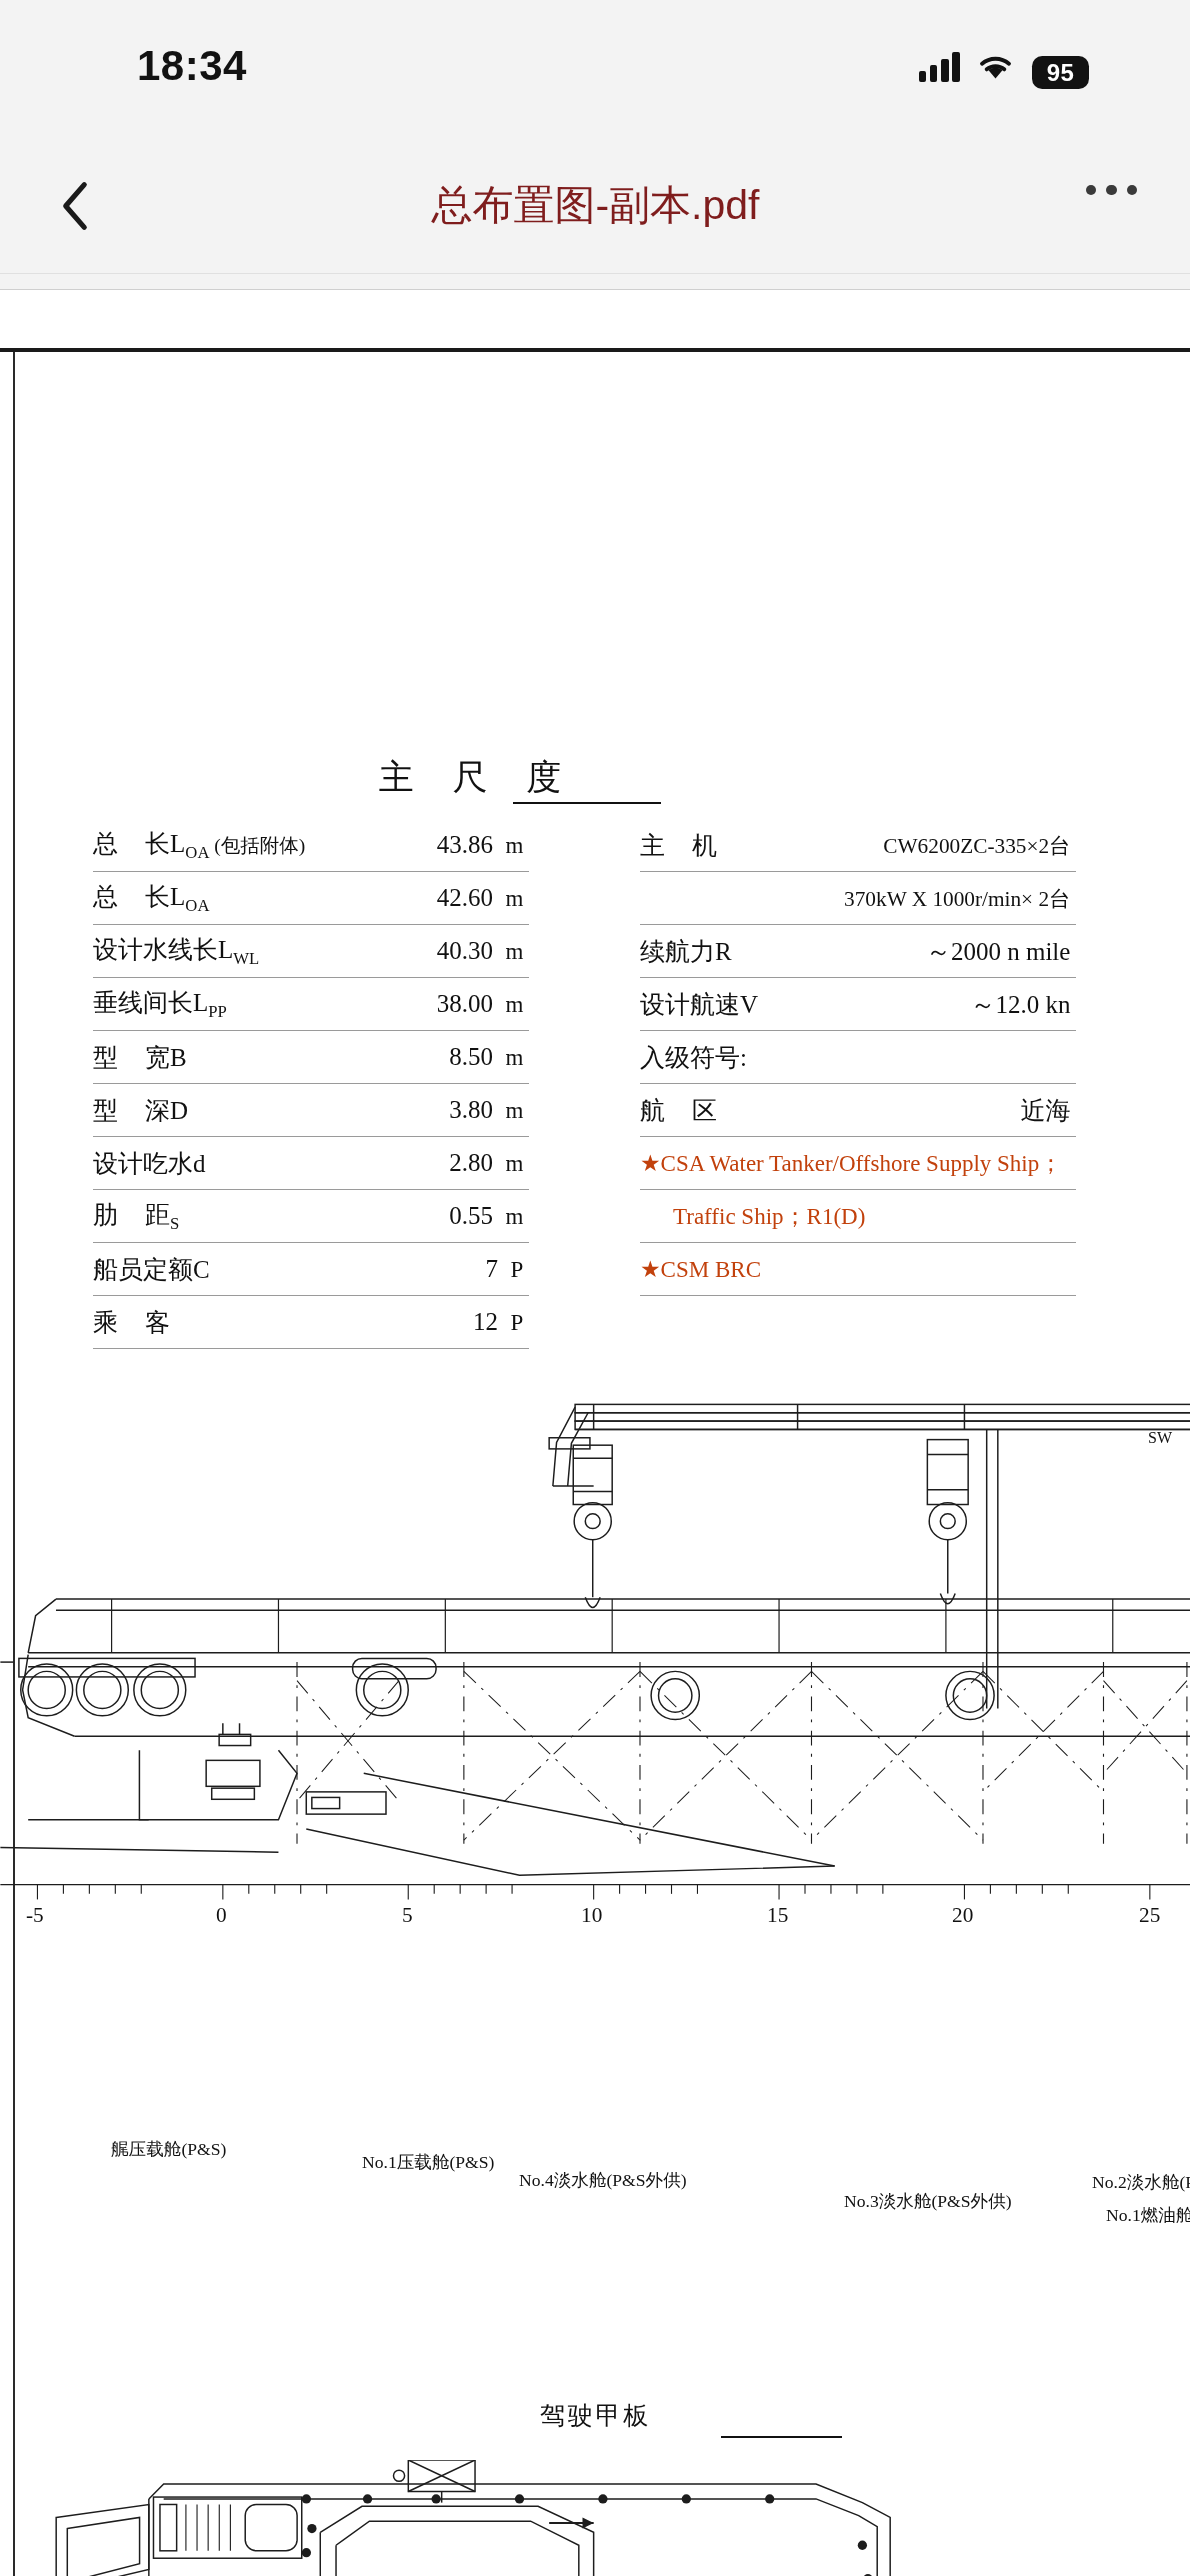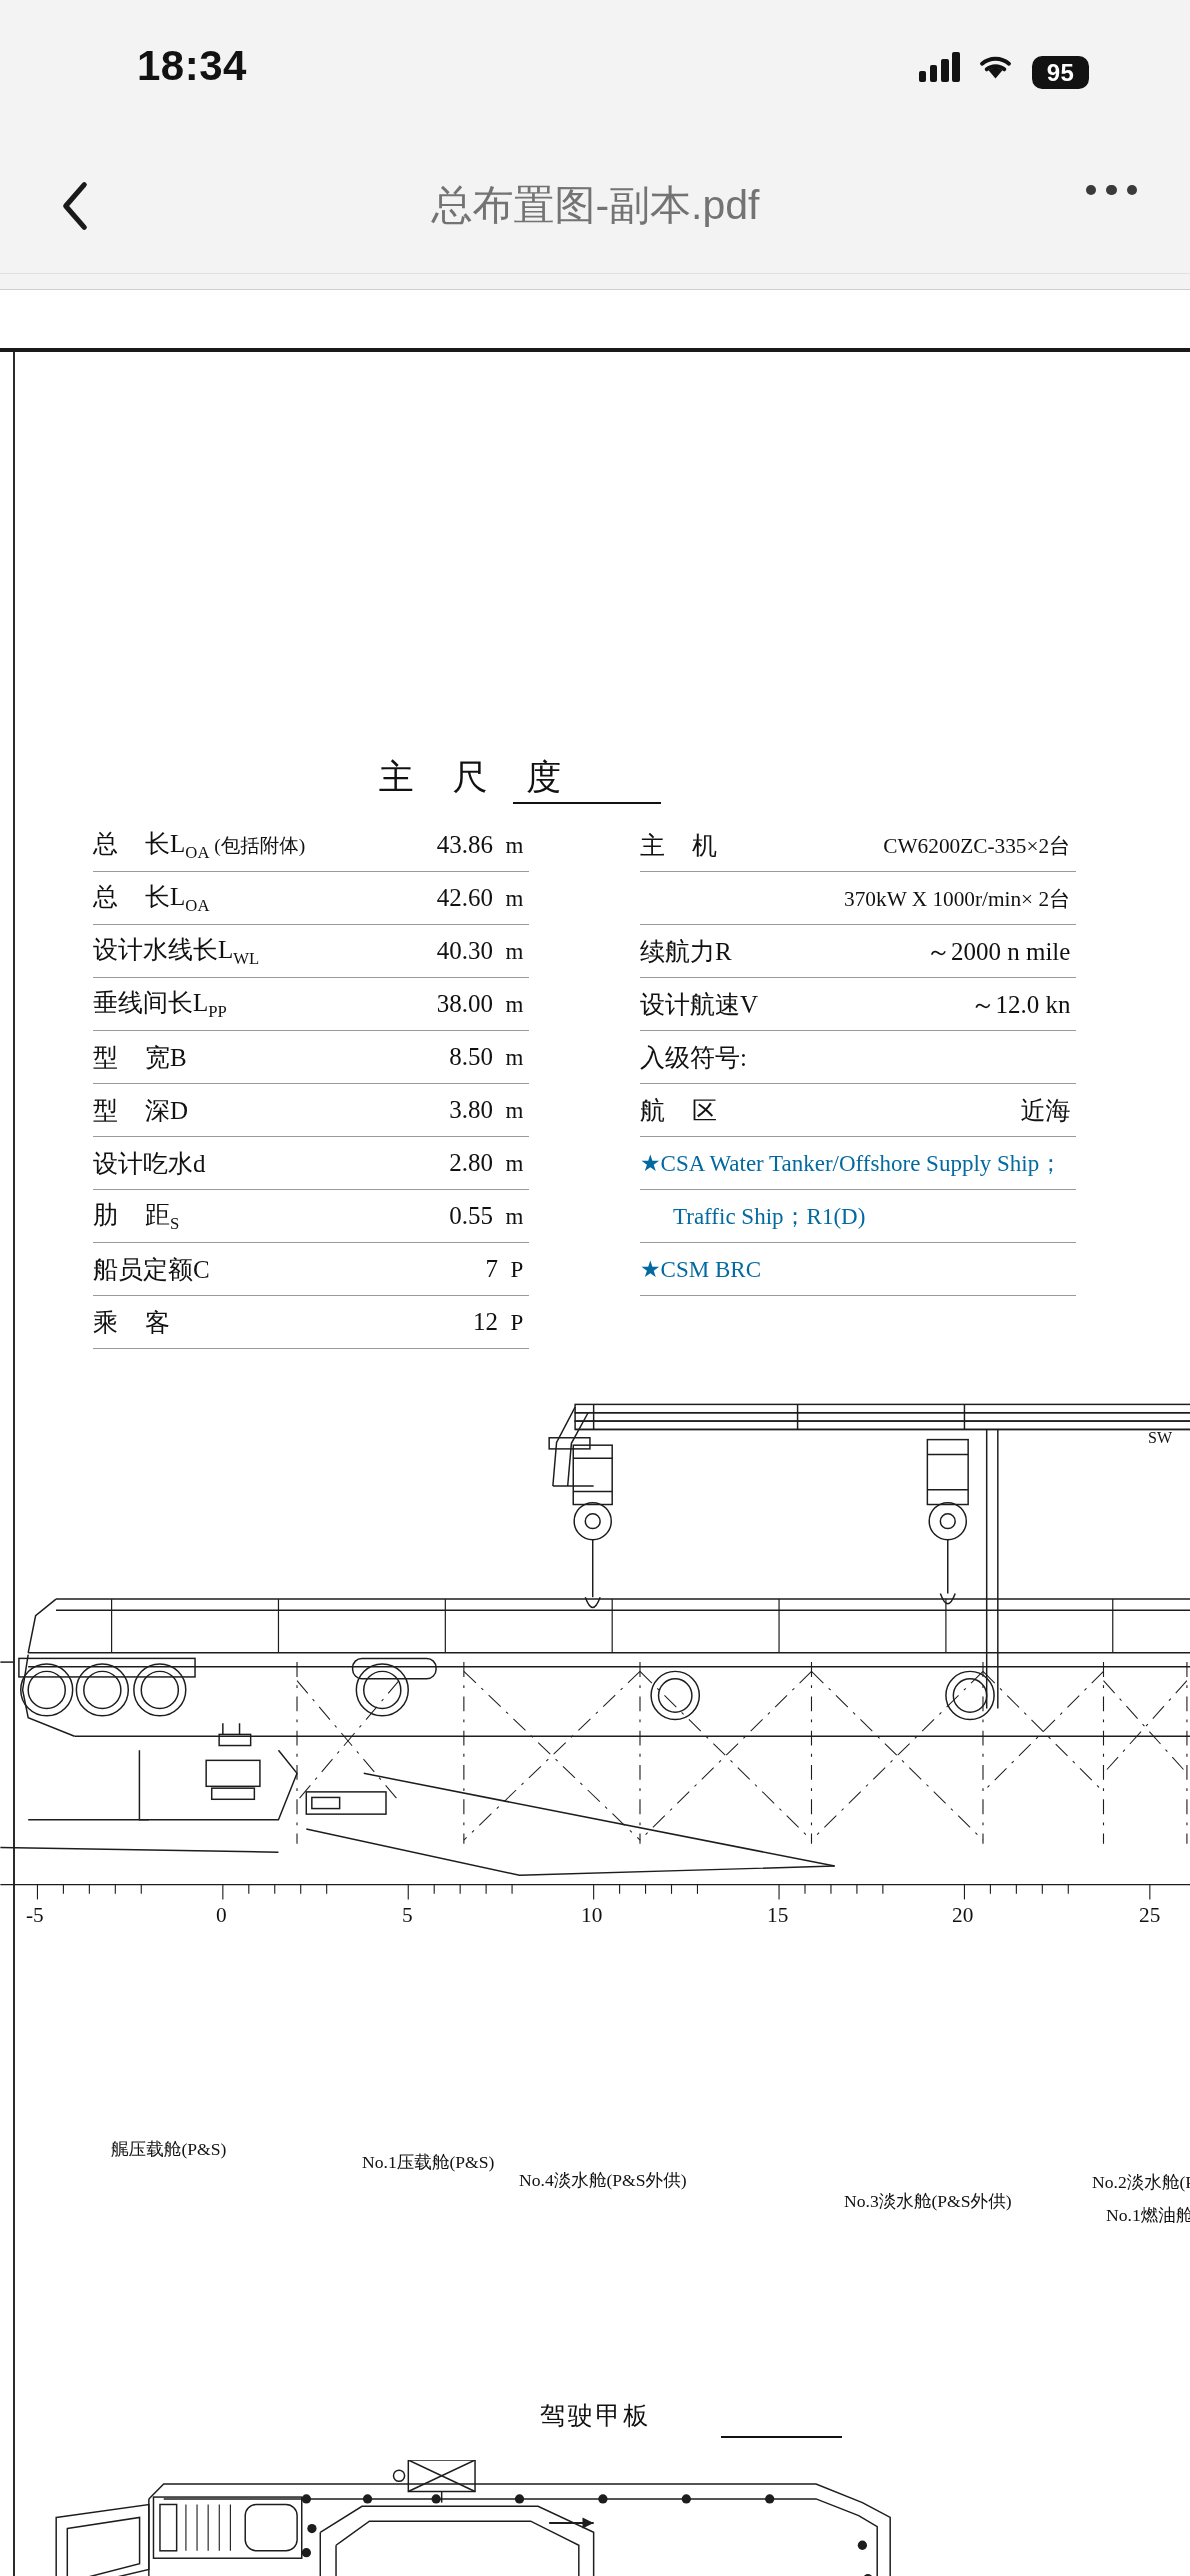--- a/index.html
+++ b/index.html
@@ -56,21 +56,21 @@
   .nav-back {
     position: absolute; left: 45px; top: 39px;
     width: 59px; height: 59px;
     display: flex; align-items: center; justify-content: center;
   }
   .nav-back svg { display: block; }
   .nav-title {
     position: absolute; left: 0; top: 0;
     width: 1191px; height: 137px;
     display: flex; align-items: center; justify-content: center;
-    font-size: 41px; color: #737373; font-weight: 400;
+    font-size: 41px; color: #7f1d1d; font-weight: 400;
   }
   .nav-more {
     position: absolute; right: 54px; top: 48px;
     display: flex; gap: 10.2px; align-items: center;
   }
   .nav-more span {
     width: 10.2px; height: 10.2px; border-radius: 50%;
     background: #3a3a3a; display: block;
   }
 
@@ -128,21 +128,21 @@
   }
   .spec-label .sub { font-size: 16.7px; vertical-align: sub; }
   .spec-label .small { font-size: 19.5px; }
   .spec-value {
     position: absolute; right: 5.6px;
     font-size: 25px; color: #111; white-space: nowrap;
   }
   .spec-value.small { font-size: 21.3px; }
   .spec-value .unit { font-size: 23px; }
   .spec-row.full .spec-full {
-    font-size: 23px; color: #0369a1; white-space: nowrap;
+    font-size: 23px; color: #c2410c; white-space: nowrap;
   }
   .spec-row.full .spec-full.indent { padding-left: 33px; }
   .sp-mid { letter-spacing: 8.3px; }
 
   
   .drawing { position: absolute; top: 1094px; left: 0; width: 1191px; height: 1192px; }
   .dwg-label {
     position: absolute;
     font-family: "Liberation Serif", serif;
     font-size: 17.6px; color: #111; white-space: nowrap;

